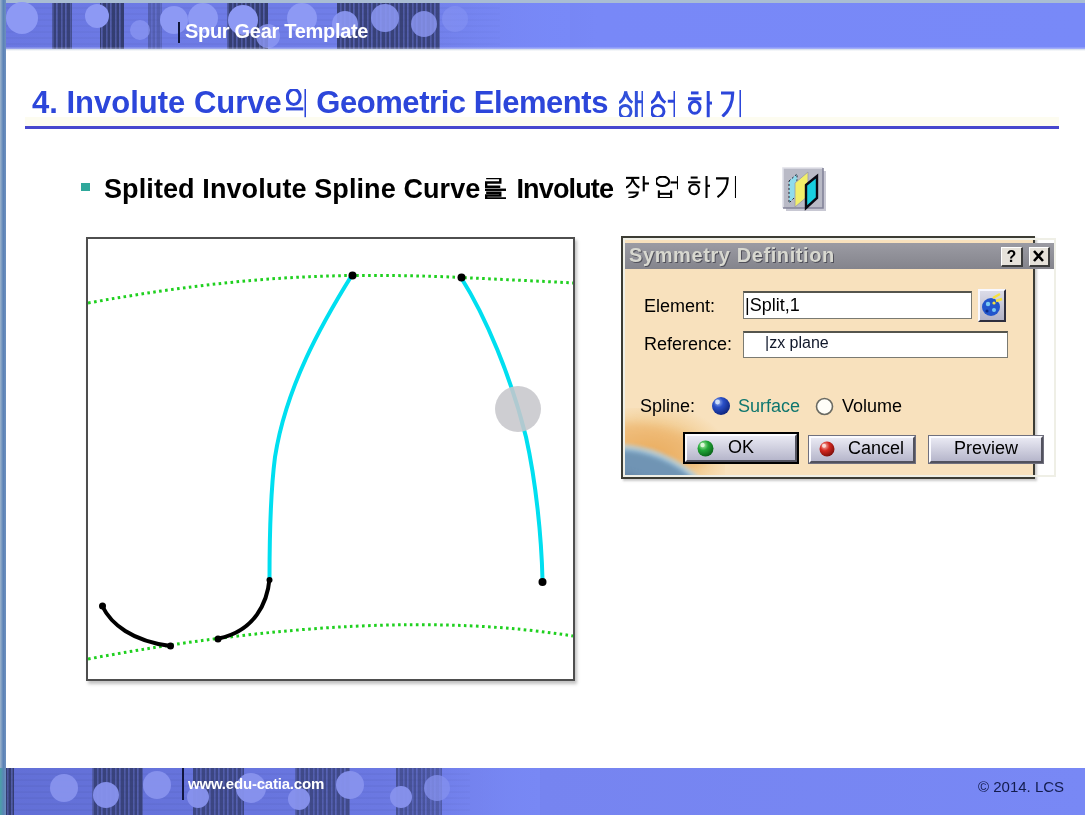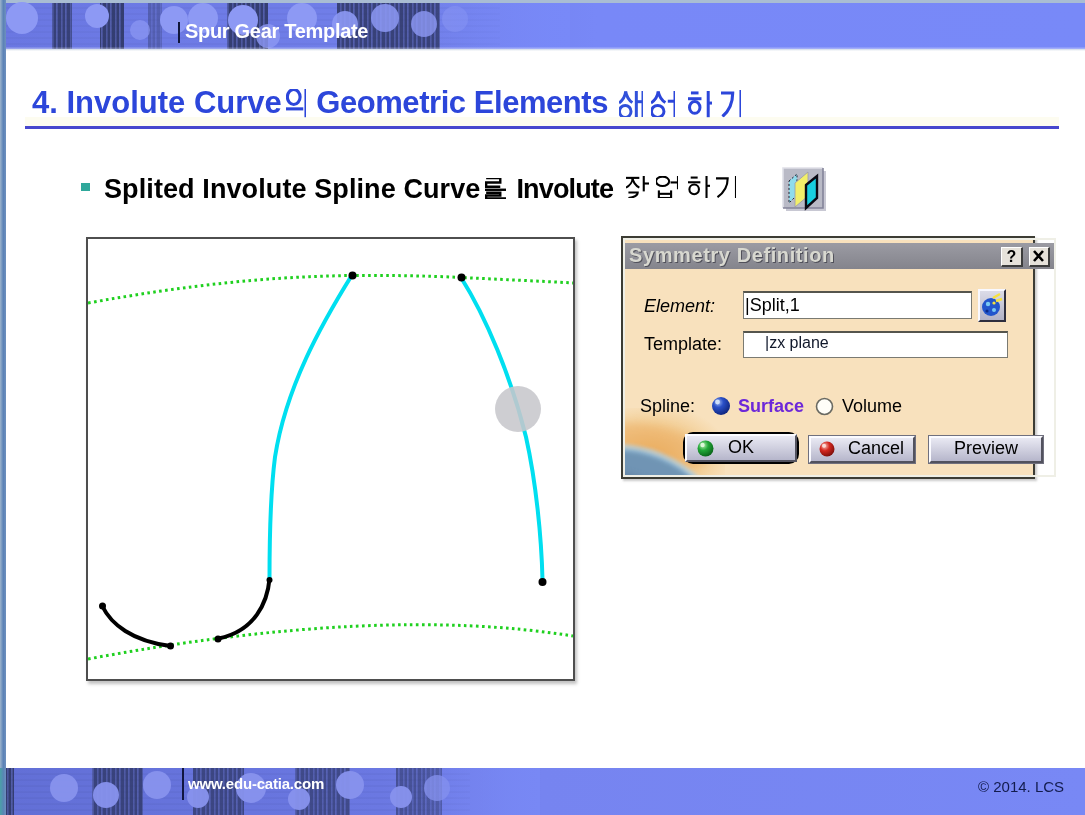--- a/index.html
+++ b/index.html
@@ -206,58 +206,58 @@
 
   <div class="abs" style="left:2px;top:5px;width:429px;height:26px;background:linear-gradient(#9b9ba3,#84848c);"></div>
   <div class="abs" style="left:6px;top:7px;font-size:20px;line-height:1;font-weight:bold;letter-spacing:0.6px;color:#d8d8d0;text-shadow:1px 1px 0 #50505a;">Symmetry Definition</div>
   <div class="abs" style="left:378px;top:9px;width:22px;height:20px;background:#e6e2da;border-top:1px solid #fff;border-left:1px solid #fff;border-right:2px solid #3c3c3c;border-bottom:2px solid #3c3c3c;font-weight:bold;font-size:16px;text-align:center;line-height:17px;">?</div>
   <div class="abs" style="left:406px;top:9px;width:21px;height:20px;background:#e6e2da;border-top:1px solid #fff;border-left:1px solid #fff;border-right:2px solid #3c3c3c;border-bottom:2px solid #3c3c3c;">
     <svg width="17" height="16" viewBox="0 0 17 16">
           <path d="M4 3 L13 13 M13 3 L4 13" stroke="#000" stroke-width="2.6" fill="none"></path>
         </svg>
   </div>
 
-  <div class="abs" style="left:21px;top:58px;font-size:18px;color:#000;font-style:italic;">Element:</div>
+  <div class="abs" style="left:21px;top:58px;font-size:18px;color:#000;">Element:</div>
   <div class="abs" style="left:120px;top:53px;width:229px;height:28px;background:#fff;border:1px solid #7a7a72;border-top:2px solid #55554d;"></div>
   <div class="abs" style="left:122px;top:57px;font-size:18px;color:#000;">|Split,1</div>
   <div class="abs" style="left:355px;top:51px;width:28px;height:33px;background:linear-gradient(#dcdce8,#b2b2c6);border-top:2px solid #f8f8ff;border-left:2px solid #f8f8ff;border-right:2px solid #2e2e3e;border-bottom:2px solid #2e2e3e;">
     <svg width="24" height="29" viewBox="0 0 24 29">
       <circle cx="11" cy="16" r="9" fill="#2255cc"></circle>
       <circle cx="8" cy="13" r="2.2" fill="#79c8f2"></circle>
       <circle cx="14" cy="19" r="2" fill="#79c8f2"></circle>
       <circle cx="14" cy="12" r="1.6" fill="#f6e23c"></circle>
       <path d="M13 7 L20 3 M16 10 L22 8" stroke="#f6e23c" stroke-width="2.4" fill="none"></path>
       <circle cx="7" cy="20" r="1.6" fill="#0b2a88"></circle>
     </svg>
   </div>
 
-  <div class="abs" style="left:21px;top:96px;font-size:18px;color:#000;">Template:</div>
+  <div class="abs" style="left:21px;top:96px;font-size:18px;color:#000;">Reference:</div>
   <div class="abs" style="left:120px;top:93px;width:265px;height:27px;background:#fff;border:1px solid #7a7a72;border-top:2px solid #55554d;"></div>
   <div class="abs" style="left:122px;top:96px;font-size:16px;color:#0f172a;margin-left:20px;">|zx plane</div>
 
 
   <div class="abs" style="left:17px;top:158px;font-size:18px;color:#000;">Spline:</div>
   <svg class="abs" style="left:88px;top:158px" width="20" height="20" viewBox="0 0 20 20">
     <defs>
           <radialGradient id="rb" cx="0.35" cy="0.3" r="0.8">
       <stop offset="0" stop-color="#9fb8f0"></stop>
             <stop offset="0.35" stop-color="#2a50c8"></stop>
             <stop offset="1" stop-color="#0a1e72"></stop>
     </radialGradient>
         </defs>
     <circle cx="10" cy="10" r="9" fill="url(#rb)"></circle>
     <circle cx="6.5" cy="6" r="2.4" fill="#cfe0fa"></circle>
   </svg>
-  <div class="abs" style="left:115px;top:158px;font-size:18px;color:#6d28d9;font-weight:bold;">Surface</div>
+  <div class="abs" style="left:115px;top:158px;font-size:18px;color:#0f766e;">Surface</div>
   <svg class="abs" style="left:192px;top:159px" width="19" height="19" viewBox="0 0 19 19">
     <circle cx="9.5" cy="9.5" r="8" fill="#fffef8" stroke="#6a6a62" stroke-width="1.6"></circle>
   </svg>
   <div class="abs" style="left:219px;top:158px;font-size:18px;color:#000;">Volume</div>
 
-  <div class="abs" style="left:60px;top:194px;width:116px;height:32px;background:#000;padding:2px;border-radius:10px;">
+  <div class="abs" style="left:60px;top:194px;width:116px;height:32px;background:#000;padding:2px;">
     <div style="width:112px;height:28px;background:linear-gradient(#e9e9f3,#b6b6cb);border-top:2px solid #fbfbff;border-left:2px solid #fbfbff;border-right:2px solid #52525e;border-bottom:2px solid #52525e;position:relative;">
       <svg style="position:absolute;left:10px;top:4px" width="17" height="17" viewBox="0 0 17 17">
         <defs>
               <radialGradient id="gb" cx="0.35" cy="0.3" r="0.8">
           <stop offset="0" stop-color="#b8f0b0"></stop>
                 <stop offset="0.4" stop-color="#22a838"></stop>
                 <stop offset="1" stop-color="#065a14"></stop>
         </radialGradient>
             </defs>
         <circle cx="8.5" cy="8.5" r="8" fill="url(#gb)"></circle>

